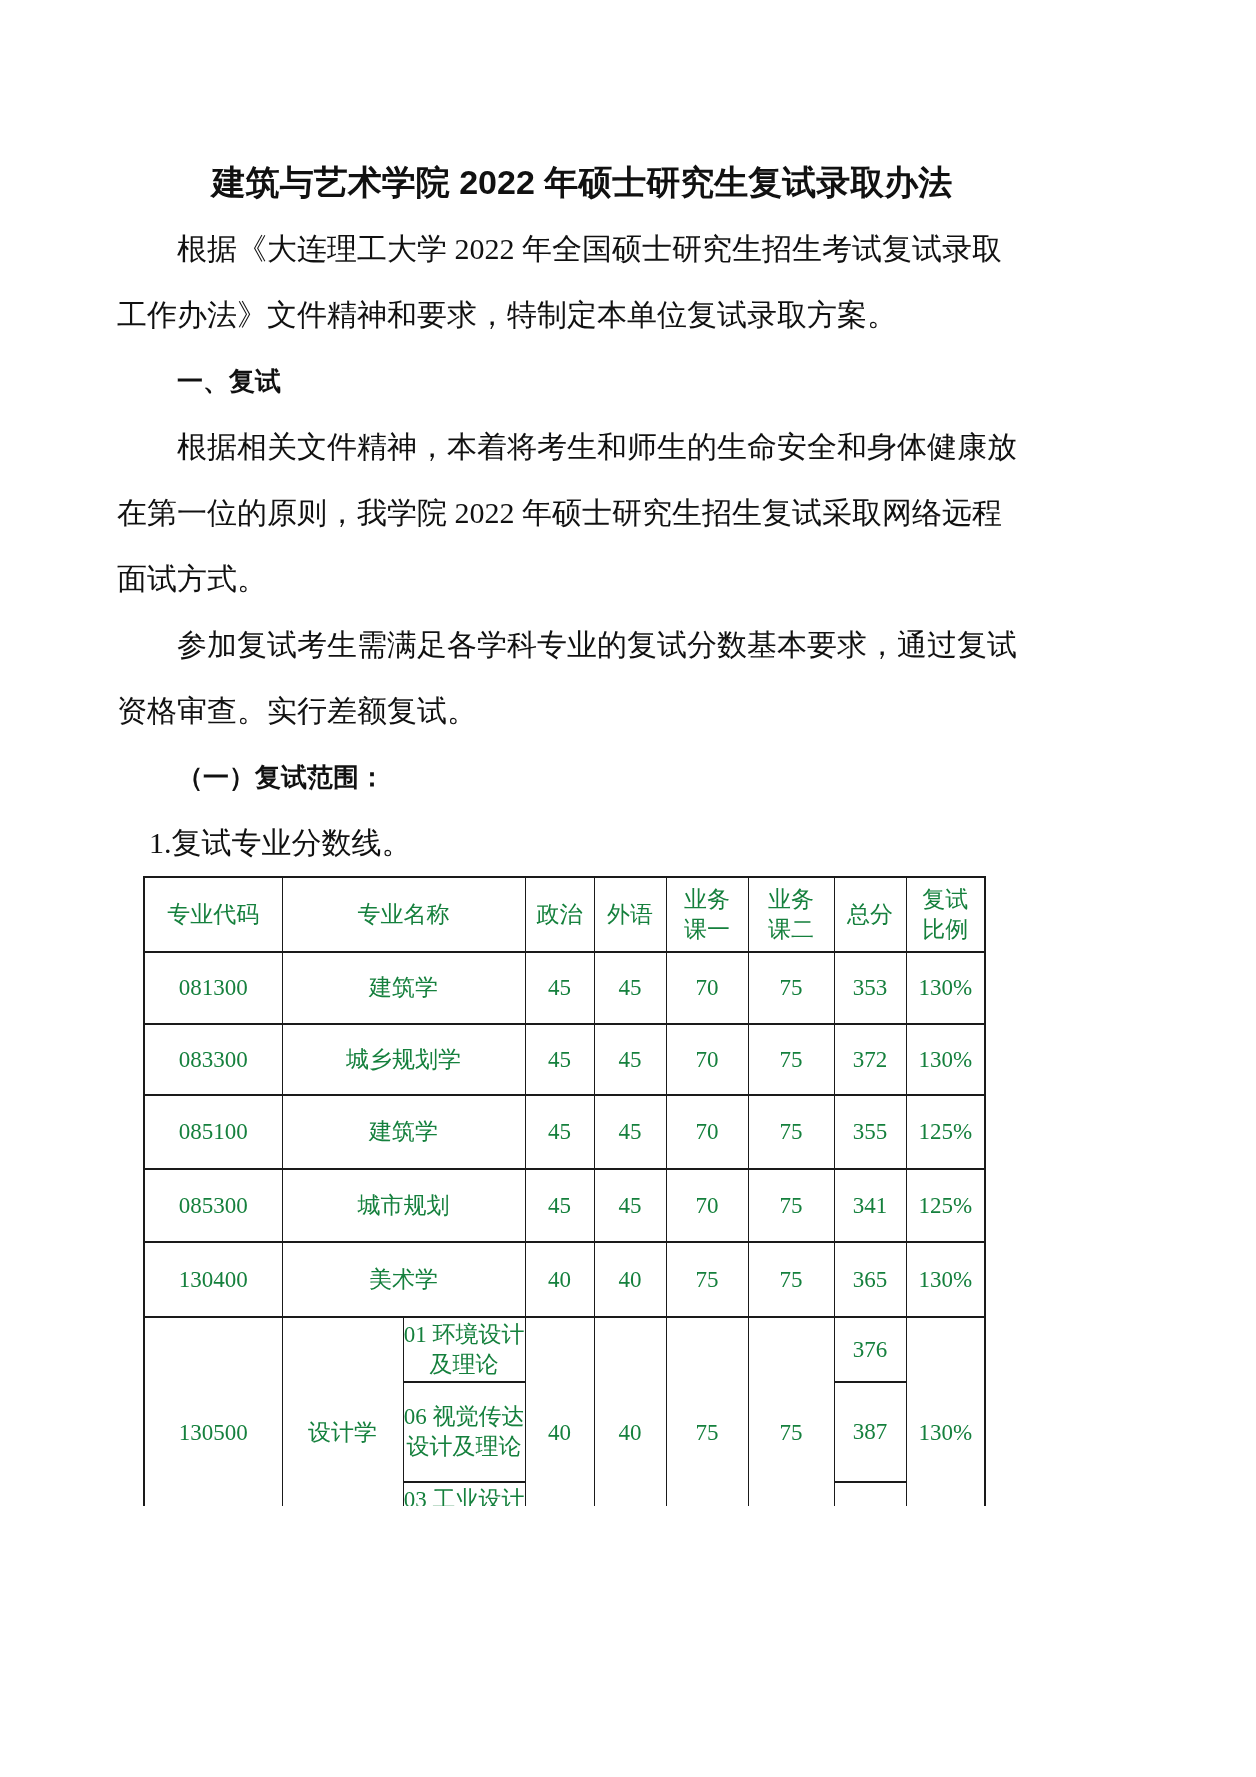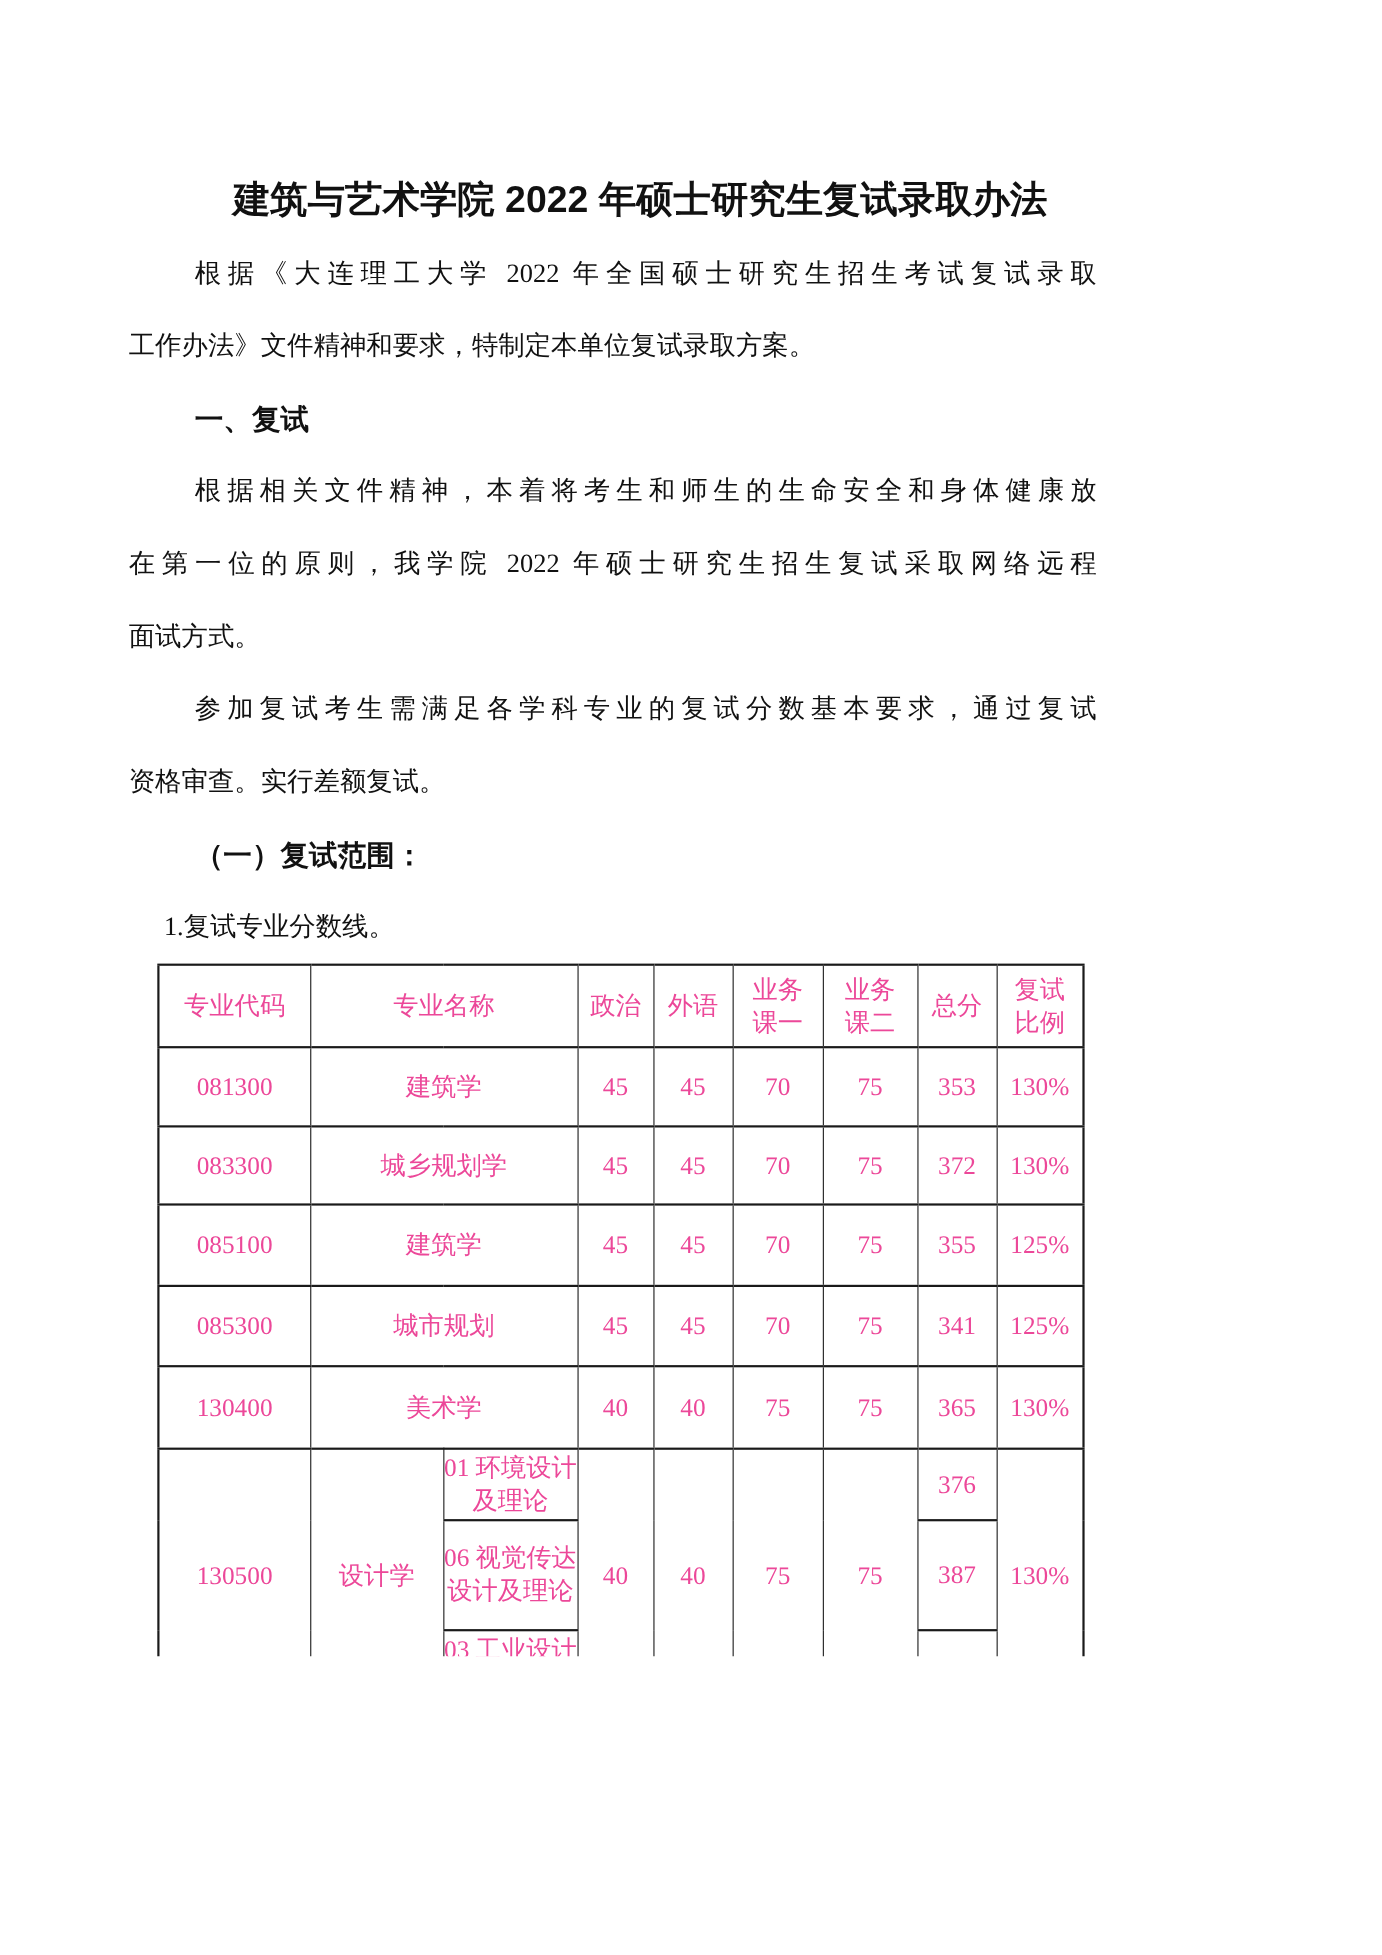--- a/index.html
+++ b/index.html
@@ -26,21 +26,21 @@
     text-align: center;
     font-size: 34px;
     font-weight: bold;
     font-family: "Liberation Sans", "DejaVu Sans", sans-serif;
     white-space: nowrap;
   }
   .line {
     width: 880px;
     height: 66px;
     line-height: 66px;
-    font-size: 24px;
+    font-size: 30px;
     white-space: nowrap;
   }
   .fill {
     text-align: justify;
     text-align-last: justify;
   }
   .indent { text-indent: 60px; }
   .heading {
     font-weight: bold;
     font-size: 26px;
@@ -49,21 +49,21 @@
   }
   .list-line { text-indent: 32px; }
 
   table.scores {
     border-collapse: collapse;
     table-layout: fixed;
     width: 841px;
     margin-left: 26px;
     border: 2px solid #1a1a1a;
     font-size: 23px;
-    color: #ec4899;
+    color: #15803d;
   }
   table.scores td {
     border: 1px solid #1a1a1a;
     border-top: 2px solid #1a1a1a;
     border-bottom: 2px solid #1a1a1a;
     text-align: center;
     vertical-align: middle;
     padding: 0;
     line-height: 30px;
     overflow: hidden;

